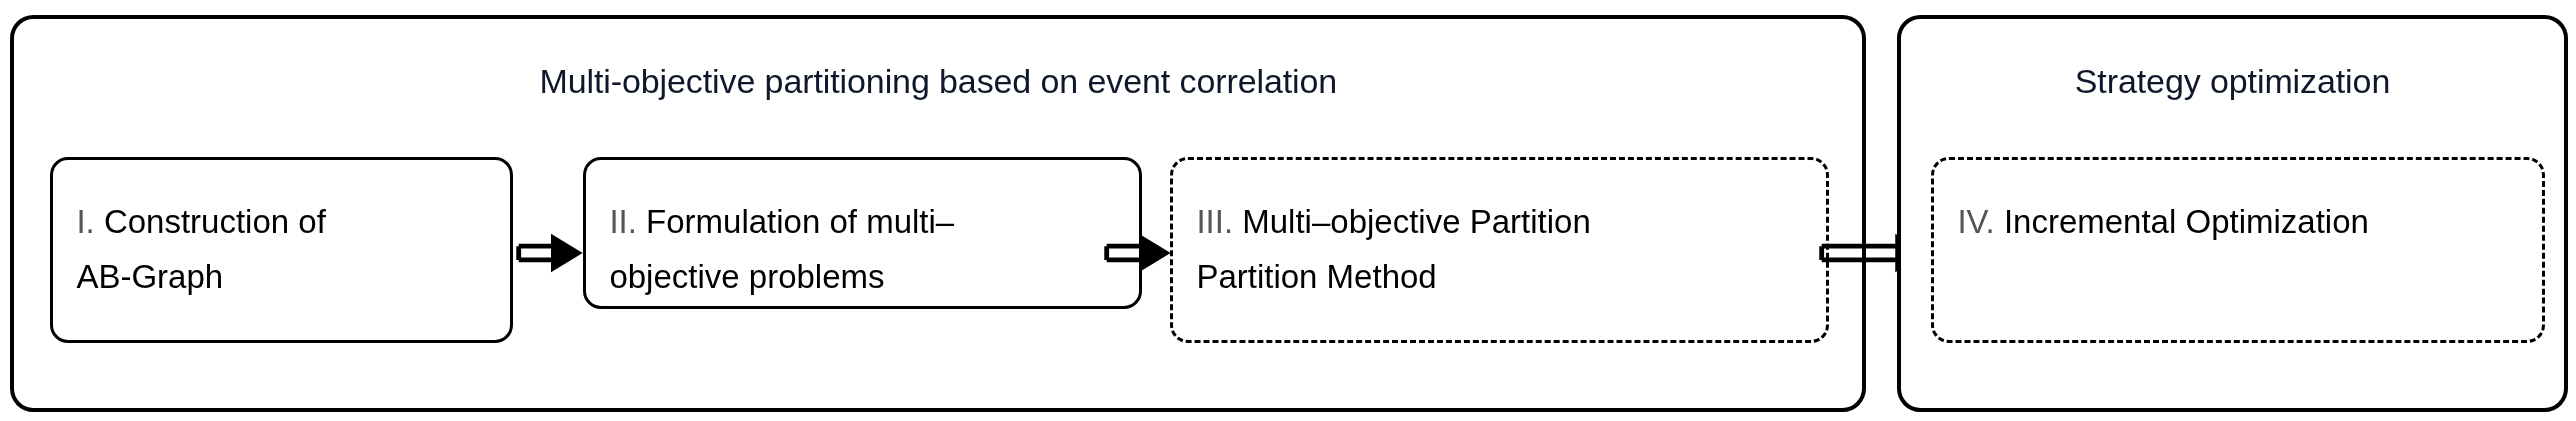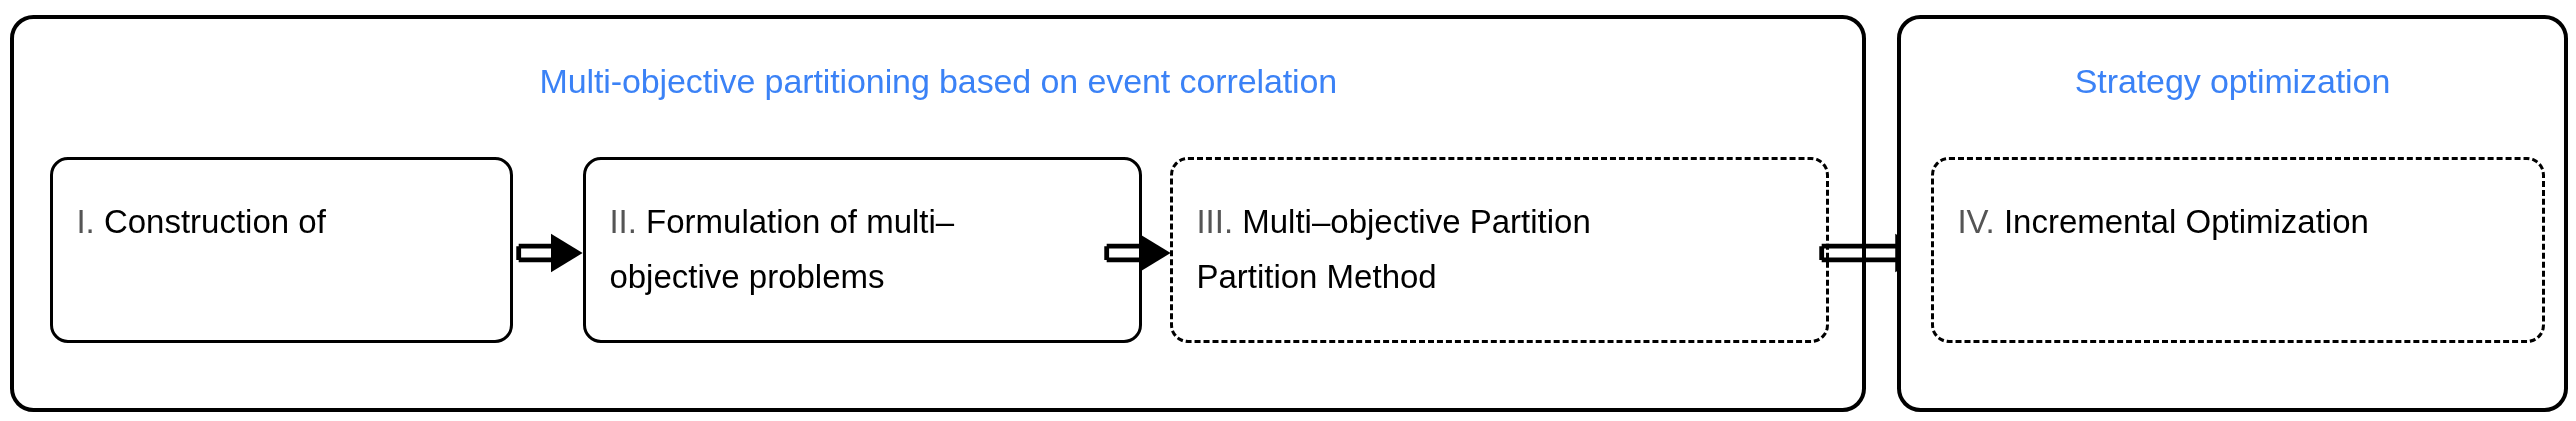--- a/index.html
+++ b/index.html
@@ -30,21 +30,21 @@
     background: #ffffff;
   }
 
   .panel-title {
     position: absolute;
     left: 0;
     right: 0;
     text-align: center;
     font-size: 34px;
     line-height: 36px;
-    color: #3b82f6;
+    color: #0f172a;
     white-space: nowrap;
     letter-spacing: -0.1px;
   }
 
   
   .step-box {
     position: absolute;
     box-sizing: border-box;
     background: #ffffff;
     border-radius: 18px;
@@ -86,31 +86,32 @@
 <div id="canvas">
 
   <div class="panel" style="left:10.3px; top:15px; width:1856px; height:397px;">
   </div>
   <div class="panel-title" style="left:10.3px; top:63px; width:1856px;">Multi-objective partitioning based on event correlation</div>
 
   <div class="step-box solid" style="left:50px; top:157px; width:463px; height:186px;">
     <div class="step-text">
       <span class="numeral">I.</span>
       <span>Construction of</span><br>
+      <span>AB-Graph</span>
     </div>
   </div>
 
   <div class="arrow" style="left:518px; top:228px; width:66px; height:50px;">
     <svg width="66" height="50" viewBox="0 0 96 72" aria-hidden="true">
       <path d="M1,26 L52,26 M1,46 L52,46 M1,26 L1,46" stroke="#000000" stroke-width="7" fill="none"></path>
       <path d="M48,8 L94,36 L48,64 Z" fill="#000000"></path>
     </svg>
   </div>
 
-  <div class="step-box solid" style="left:583px; top:157px; width:559px; height:186px;">
+  <div class="step-box solid" style="left:583px; top:157px; width:559px; height:152px;">
     <div class="step-text">
       <span class="numeral">II.</span>
       <span>Formulation of multi–</span><br>
       <span>objective problems</span>
     </div>
   </div>
 
   <div class="arrow" style="left:1106px; top:228px; width:66px; height:50px;">
     <svg width="66" height="50" viewBox="0 0 96 72" aria-hidden="true">
       <path d="M1,26 L52,26 M1,46 L52,46 M1,26 L1,46" stroke="#000000" stroke-width="7" fill="none"></path>

